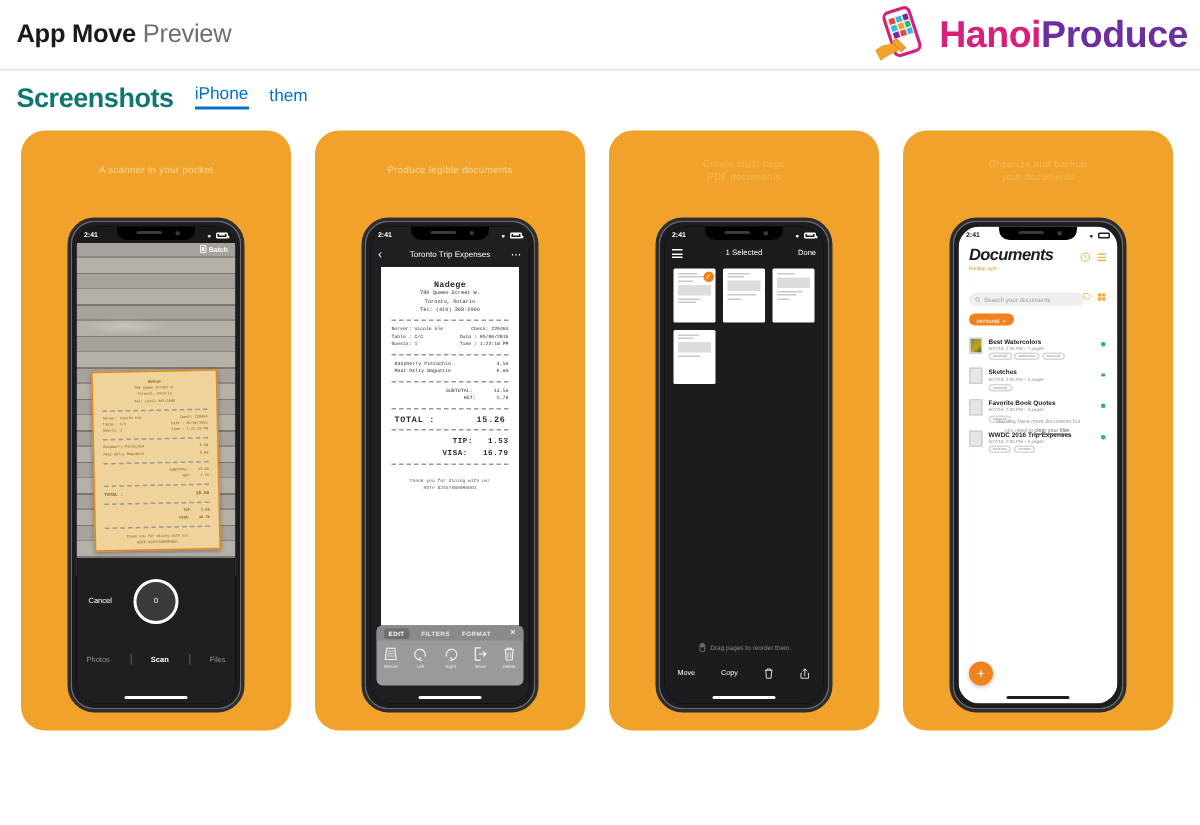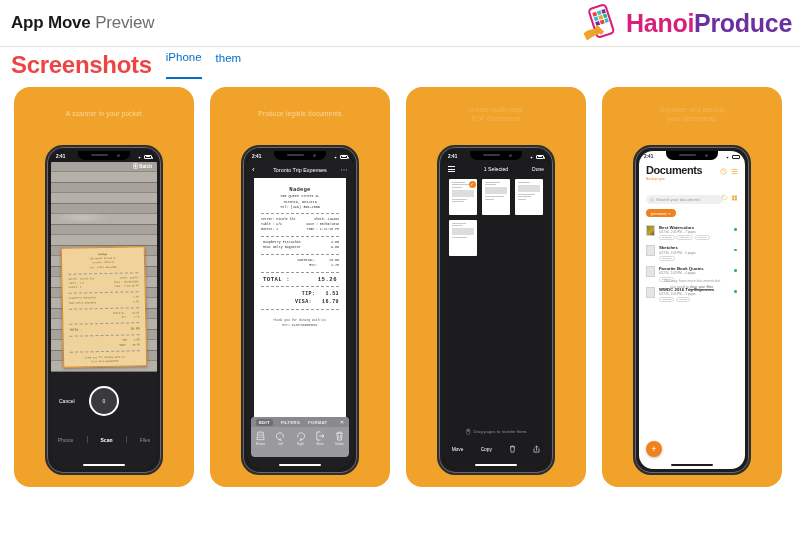--- a/index.html
+++ b/index.html
@@ -34,23 +34,23 @@
     display:flex; align-items:center;
   }
   .brand-name .hanoi { color: #d81f7a; }
   .brand-name .mobile { color: #6b2fa0; }
 
   
   .shotbar {
     height: 36px; display: flex; align-items: center; gap: 14px;
     padding-left: 11px;
   }
-  .shotbar h2 { font-size: 24px; font-weight: bold; color: #ef4444; letter-spacing: -0.3px;}
+  .shotbar h2 { font-size: 18px; font-weight: bold; color: #0f766e; letter-spacing: -0.3px;}
   .devtab {
-    font-size: 11.5px; color: #0070c9; padding-bottom: 14px; cursor: pointer;
+    font-size: 11.5px; color: #0070c9; padding-bottom: 2px; cursor: pointer;
   }
   .devtab.active { border-bottom: 2px solid #0070c9; font-weight: 500; }
 
   
   .gallery {
     display: flex; gap: 16px; padding: 0 14px; margin-top: 4px;
   }
   .card {
     width: 180px; height: 400px;
     background: #f0a22b;
@@ -244,21 +244,21 @@
   }
   .actions3{
     position:absolute;left:0;right:0;bottom:12px;height:16px;
     display:flex;align-items:center;justify-content:space-around;
     color:#fff;font-size:4.8px;
   }
 
   
   .ls-screen{position:absolute;inset:0;background:#fff;}
   .ls-head{position:absolute;top:13px;left:7px;right:7px;}
-  .ls-title{font-size:11px;font-weight:bold;color:#1d1d1f;letter-spacing:-.4px;}
+  .ls-title{font-size:11px;font-weight:bold;color:#1d1d1f;letter-spacing:-.4px;font-style:italic;}
   .ls-sub{font-size:3.4px;color:#f0821e;margin-top:1px;}
   .head-ic{position:absolute;top:4px;right:0;display:flex;gap:4px;align-items:center;}
   .search{
     position:absolute;top:44px;left:7px;right:22px;height:9px;
     background:#efeff0;border-radius:4.5px;
     display:flex;align-items:center;gap:2px;padding:0 4px;
     font-size:4.2px;color:#9a9a9e;
   }
   .search-ic{position:absolute;top:44px;right:7px;display:flex;gap:3px;align-items:center;}
   .chip{

